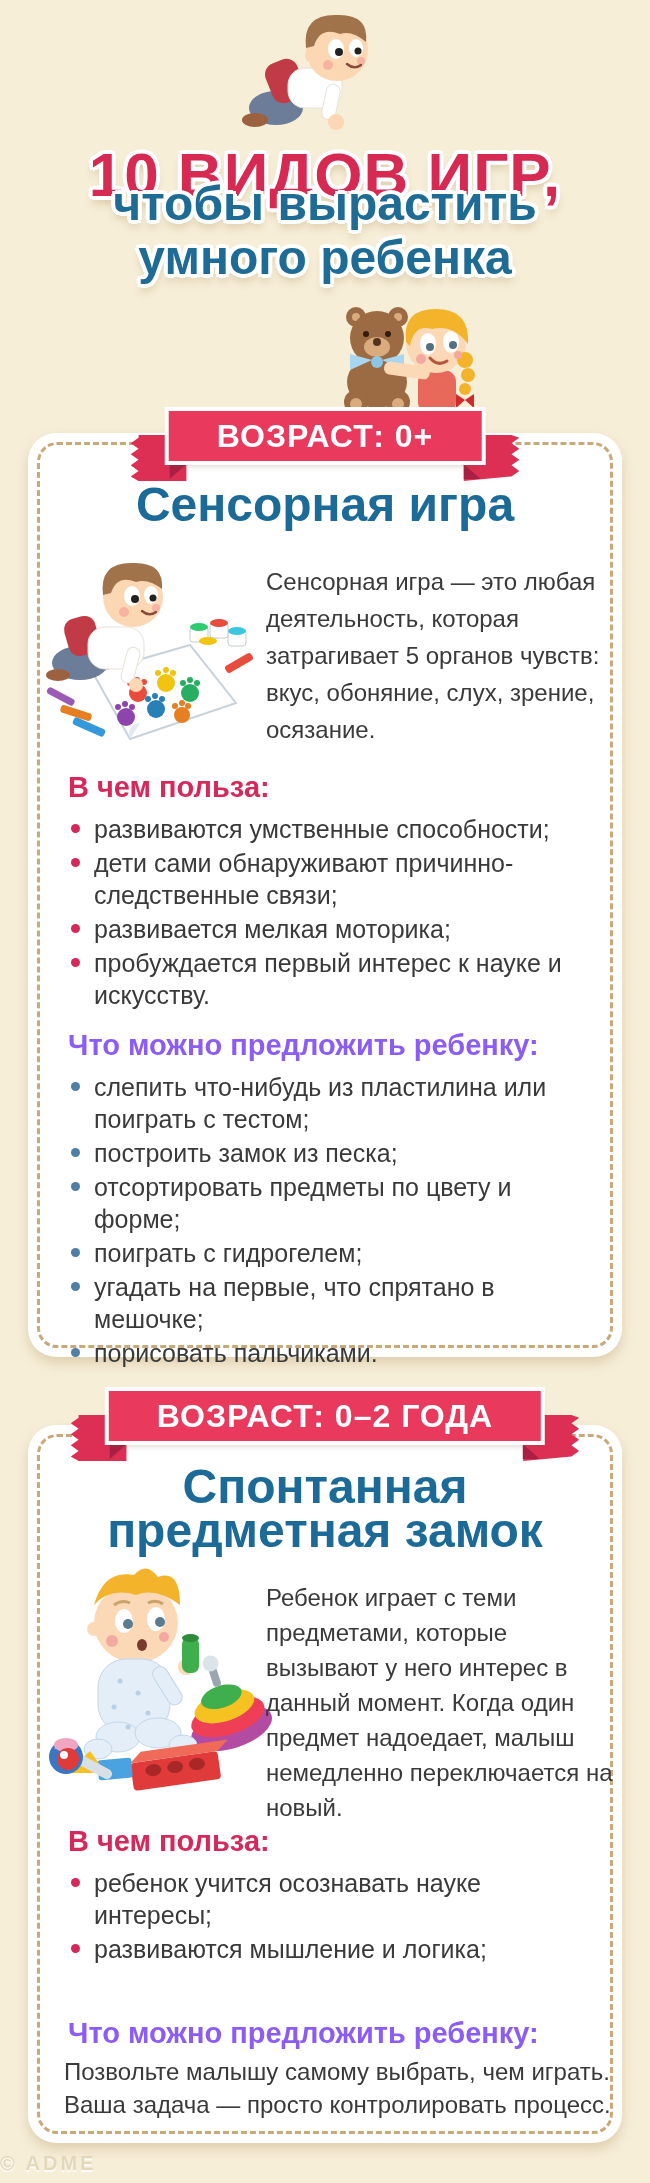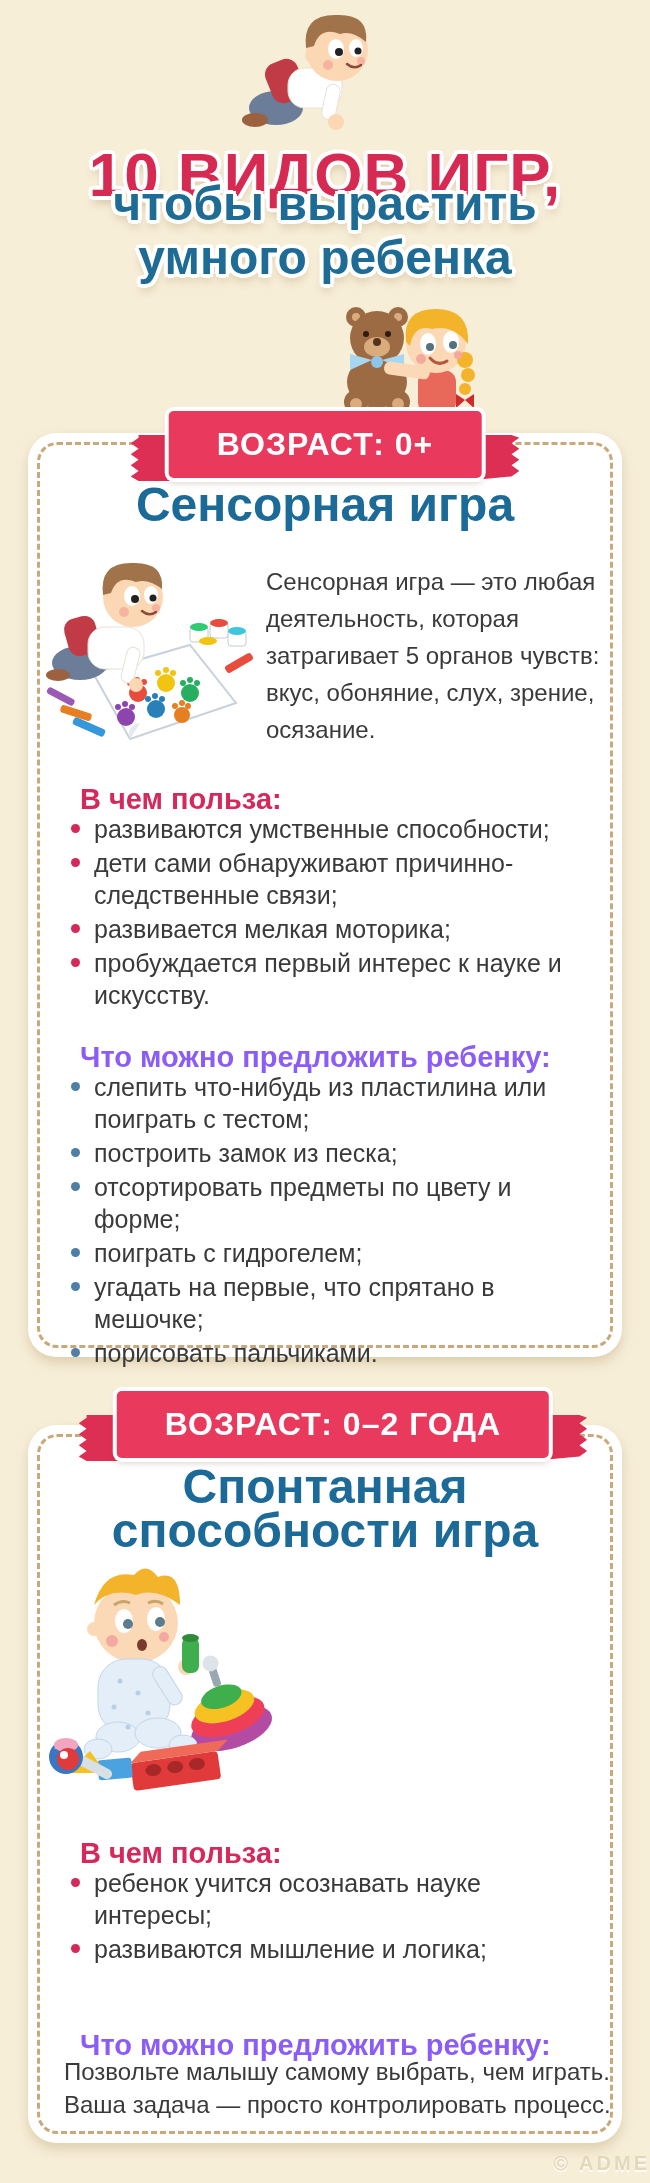--- a/index.html
+++ b/index.html
@@ -21,45 +21,45 @@
 
   
   .card{position:absolute;left:28px;width:594px;background:#fff;border-radius:28px;
         box-shadow:0 6px 12px rgba(176,148,96,.35);}
   .card::before{content:"";position:absolute;inset:9px;border:3px dashed #c9a97b;border-radius:20px;pointer-events:none;}
   .card1{top:433px;height:924px;}
   .card2{top:1425px;height:718px;}
 
   
   .ribbon{position:absolute;left:50%;transform:translateX(-50%);z-index:6;}
-  .ribbon .band{position:relative;z-index:2;height:67px;padding:0 48px;background:#e93a5e;border-radius:5px;
+  .ribbon .band{position:relative;z-index:2;height:50px;padding:0 48px;background:#e93a5e;border-radius:0;
     display:flex;align-items:center;justify-content:center;white-space:nowrap;
     color:#fff;font-size:32px;font-weight:bold;letter-spacing:1px;
     box-shadow:0 0 0 4px #fff,0 5px 6px rgba(120,80,60,.25);}
   .ribbon .tail{position:absolute;z-index:1;top:24px;width:56px;height:46px;background:#dc2f53;
     filter:drop-shadow(3px 0 0 #fff) drop-shadow(-3px 0 0 #fff) drop-shadow(0 3px 0 #fff) drop-shadow(0 -3px 0 #fff);}
   .ribbon .tail-left{left:-38px;clip-path:polygon(14% 0%,100% 0%,100% 100%,14% 100%,0% 90%,14% 78%,0% 66%,14% 54%,0% 42%,14% 30%,0% 18%,14% 6%);}
   .ribbon .tail-right{right:-38px;clip-path:polygon(0% 0%,86% 0%,100% 6%,86% 18%,100% 30%,86% 42%,100% 54%,86% 66%,100% 78%,86% 90%,0% 100%);}
   .ribbon .fold{position:absolute;z-index:1;top:53px;width:0;height:0;border-style:solid;}
   .ribbon .fold-left{left:1px;border-width:15px 17px 0 0;border-color:#aa1f44 transparent transparent transparent;}
   .ribbon .fold-right{right:1px;border-width:0 17px 15px 0;border-color:transparent transparent #aa1f44 transparent;}
   .ribbon1{top:-22px;}
-  .ribbon2{top:-34px;margin-left:8px;}
+  .ribbon2{top:-34px;}
 
   
   .card h2{position:absolute;left:0;width:100%;margin:0;text-align:center;color:#1c6a97;font-size:48px;line-height:44px;font-weight:bold;}
   .card1 h2{top:50px;}
   .card2 h2{top:40px;}
   .hl{display:block;}
 
   .desc{position:absolute;margin:12px;color:#3a3a3a;font-size:24px;line-height:37px;}
   .card1 .desc{left:226px;top:118px;width:352px;}
   .card2 .desc{left:226px;top:143px;width:360px;line-height:35px;}
 
-  .list-head{position:absolute;margin:16px;font-size:29px;font-weight:bold;}
+  .list-head{position:absolute;margin:4px;font-size:29px;font-weight:bold;}
   .list-head.red{color:#d6295b;}
   .list-head.blue{color:#8b5cf6;}
 
   ul.blist{position:absolute;margin:0;padding:0;list-style:none;}
   ul.blist li{position:relative;padding-left:30px;color:#3a3a3a;font-size:25px;line-height:32px;margin-bottom:2px;}
   ul.blist li::before{content:"";position:absolute;left:7px;top:11px;width:9px;height:9px;border-radius:50%;}
   ul.red-bullets li::before{background:#d6295b;}
   ul.blue-bullets li::before{background:#4f7fa5;}
 
   .card1 .benefits-head{left:36px;top:334px;}
@@ -68,21 +68,21 @@
   .card1 .suggest-list{left:36px;top:638px;width:534px;}
 
   .card2 .benefits-head{left:36px;top:396px;}
   .card2 .benefits-list{left:36px;top:442px;width:530px;}
   .card2 .suggest-head{left:36px;top:588px;}
   .plain-text{position:absolute;left:36px;top:630px;width:552px;margin:0;color:#3a3a3a;font-size:24px;line-height:33px;}
 
   .illus-paint{left:10px;top:108px;}
   .illus-baby{left:8px;top:136px;}
 
-  .footer-credit{position:absolute;top:2152px;left:0;width:100%;text-align:right;
+  .footer-credit{position:absolute;top:2152px;left:0;width:100%;text-align:left;
     font-size:20px;font-weight:bold;letter-spacing:3px;color:#e3d8ba;
     text-shadow:0 2px 1px rgba(255,255,255,.95);}
 </style>
 </head>
 <body>
 
 <div class="page">
 
   <h1 class="title title-red">10 ВИДОВ ИГР,</h1>
   <div class="title title-blue1">чтобы вырастить</div>
@@ -242,21 +242,21 @@
     <div class="ribbon ribbon2">
       <span class="tail tail-left"></span>
       <span class="tail tail-right"></span>
       <span class="fold fold-left"></span>
       <span class="fold fold-right"></span>
       <div class="band">ВОЗРАСТ: 0–2 ГОДА</div>
     </div>
 
     <h2>
       <span class="hl">Спонтанная</span>
-      <span class="hl">способности игра</span>
+      <span class="hl">предметная замок</span>
     </h2>
 
     <svg class="illus illus-baby" width="240" height="240" viewBox="0 0 240 240">
       <g transform="rotate(-18 190 150)">
         <ellipse cx="190" cy="168" rx="42" ry="20" fill="#b44ba3"></ellipse>
         <ellipse cx="190" cy="156" rx="38" ry="18" fill="#ee3f57"></ellipse>
         <ellipse cx="190" cy="145" rx="31" ry="15" fill="#f6c221"></ellipse>
         <ellipse cx="190" cy="135" rx="21" ry="11" fill="#3faf4e"></ellipse>
         <rect x="186" y="102" width="8" height="22" rx="3" fill="#9aa7b0"></rect>
         <circle cx="190" cy="100" r="8" fill="#dde4e9"></circle>
@@ -299,20 +299,21 @@
       <g>
         <rect x="34" y="200" width="44" height="10" rx="5" fill="#d8dfe5" transform="rotate(28 56 205)"></rect>
         <circle cx="30" cy="196" r="17" fill="#3a76c4"></circle>
         <path d="M18,188 a17,17 0 0 1 24,-2 z" fill="#9cc4ea"></path>
         <ellipse cx="30" cy="184" rx="12" ry="7" fill="#f0a5c0"></ellipse>
         <circle cx="32" cy="198" r="11" fill="#e03a3a"></circle>
           <circle cx="28" cy="194" r="4" fill="#fff"></circle>
       </g>
     </svg>
 
+    <p class="desc">Ребенок играет с теми предметами, которые вызывают у него интерес в данный момент. Когда один предмет надоедает, малыш немедленно переключается на новый.</p>
 
     <h3 class="list-head red benefits-head">В чем польза:</h3>
     <ul class="blist red-bullets benefits-list">
       <li>ребенок учится осознавать науке интересы;</li>
       <li>развиваются мышление и логика;</li>
     </ul>
 
     <h3 class="list-head blue suggest-head">Что можно предложить ребенку:</h3>
     <p class="plain-text">Позвольте малышу самому выбрать, чем играть. Ваша задача — просто контролировать процесс.</p>
   </section>

